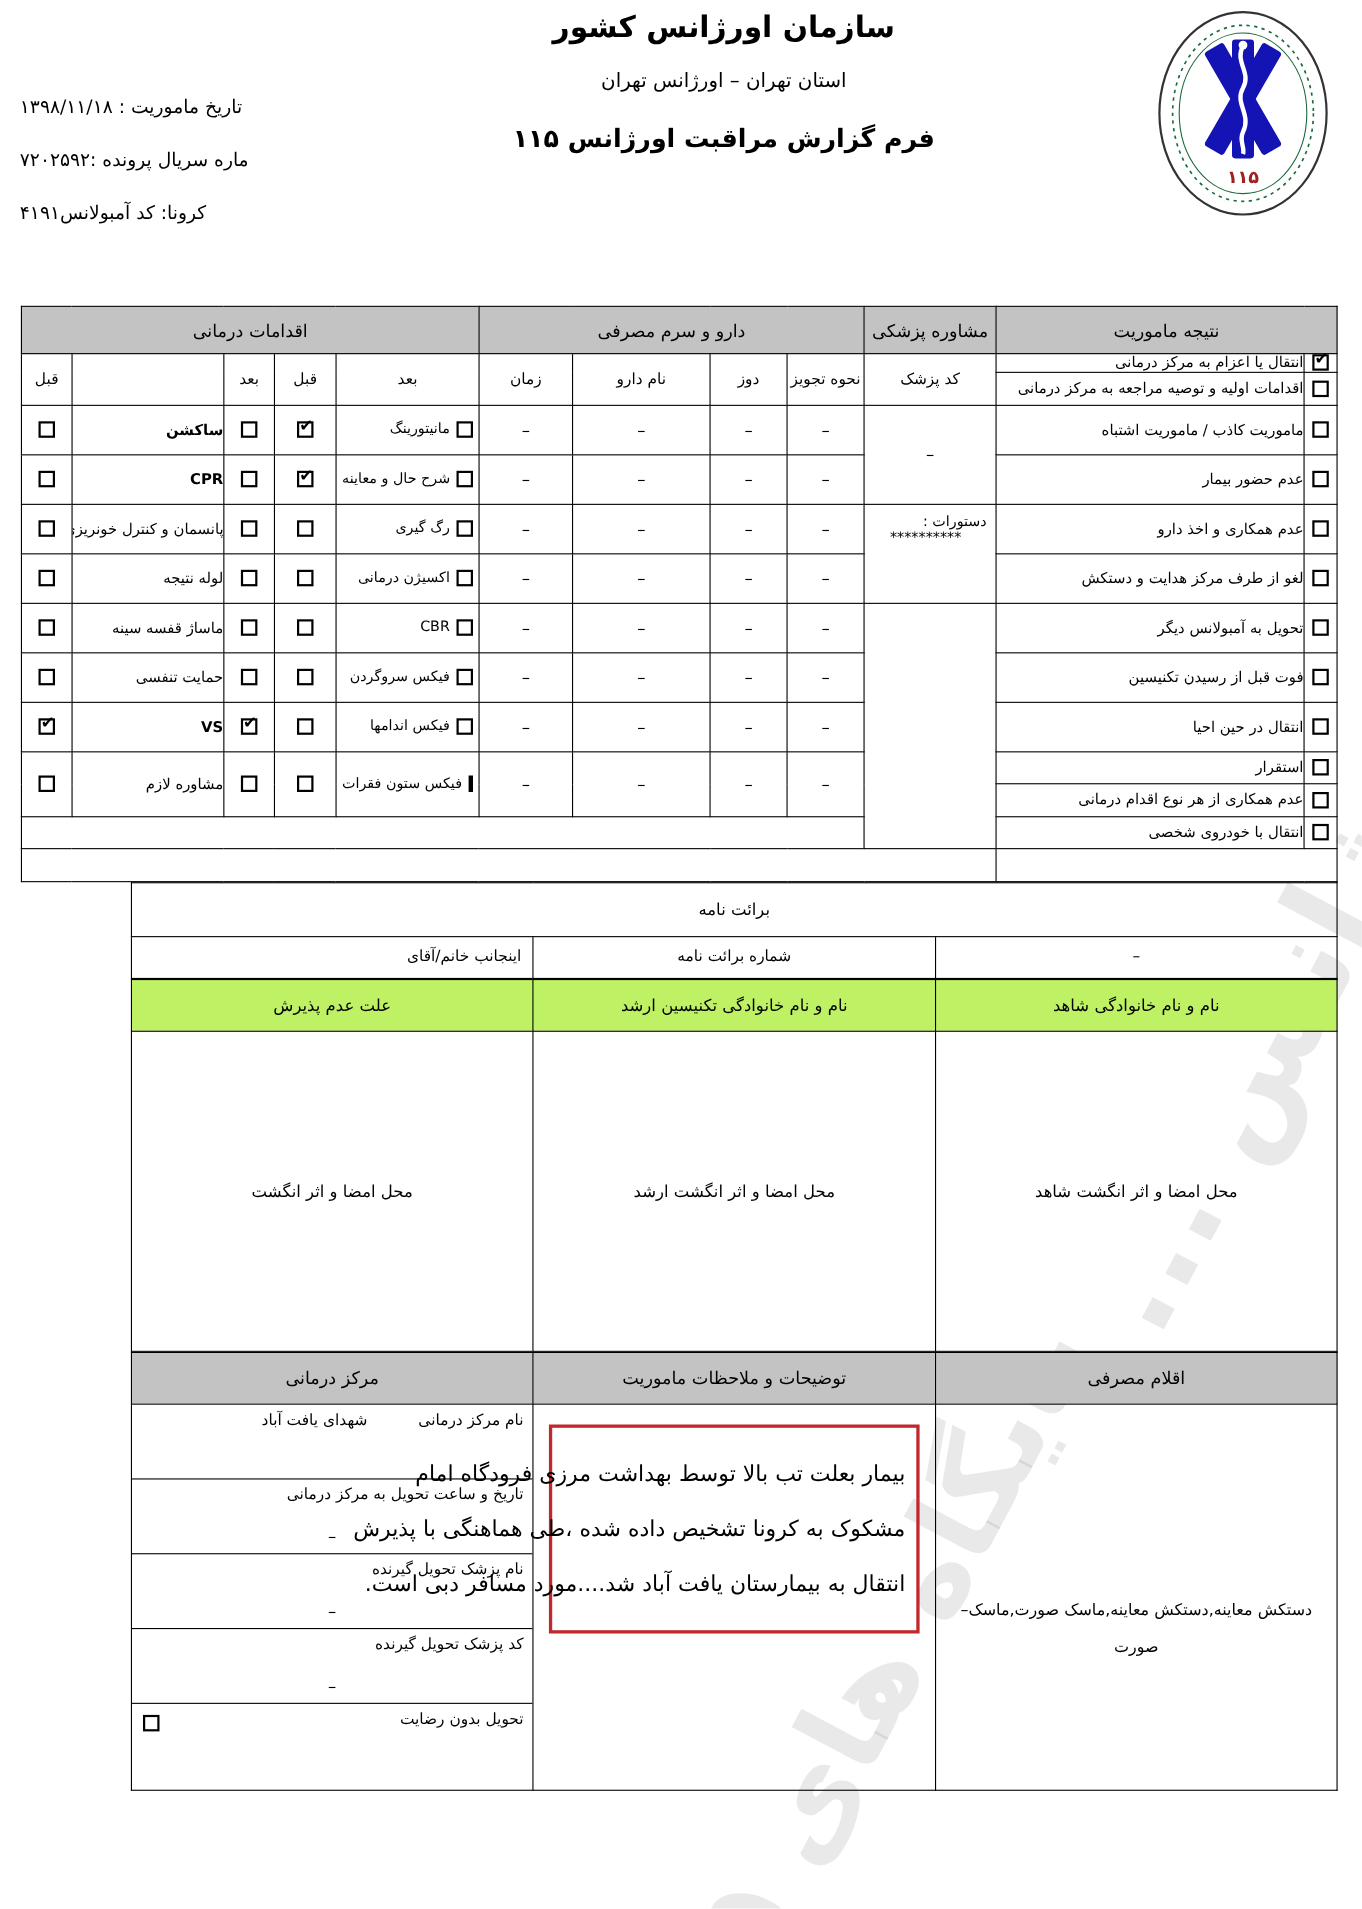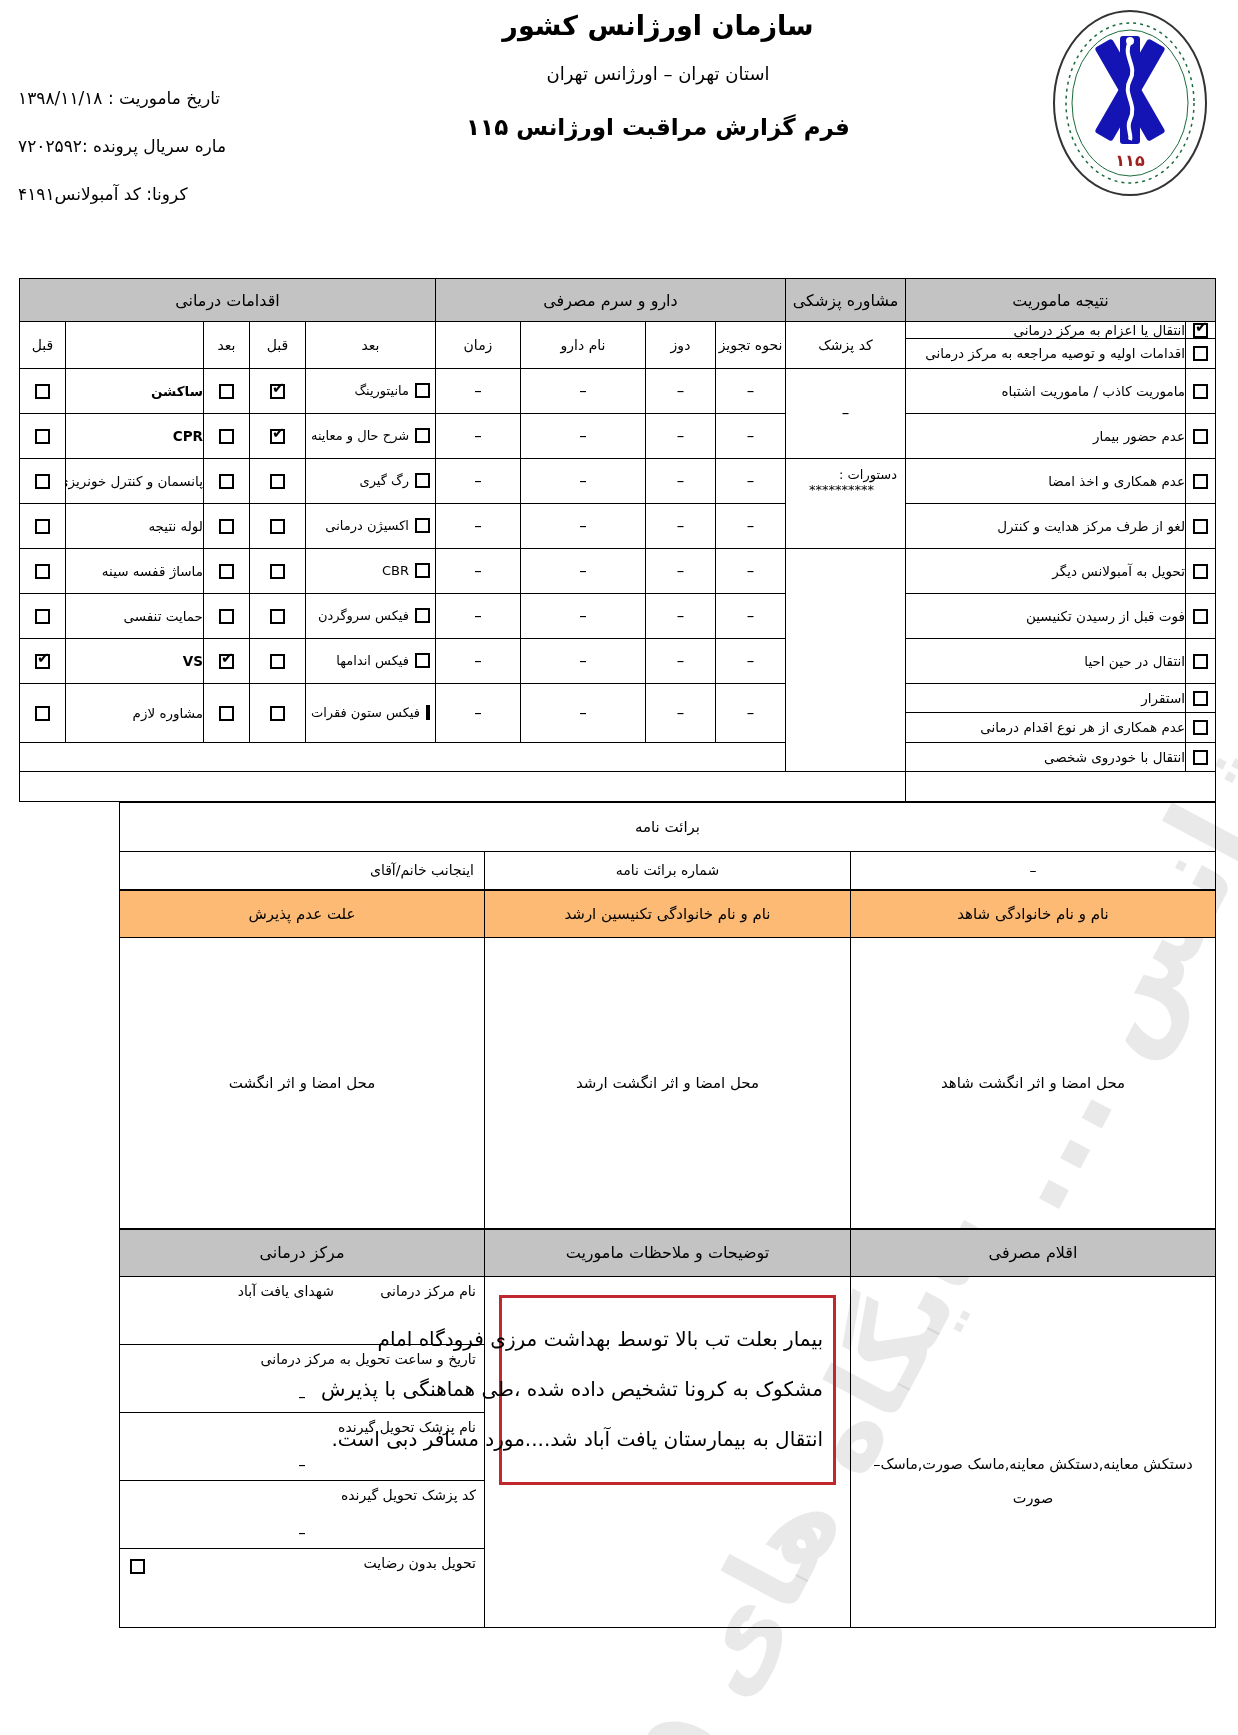--- a/index.html
+++ b/index.html
@@ -190,21 +190,21 @@
   .plain-row { height: 38px; }
 
   .baraat-title {
     text-align: center;
     font-size: 15px;
     height: 48px;
     margin-top: 36px;
   }
 
   .sig-head {
-    background: #fdba74;
+    background: #bef264;
     text-align: center;
     font-size: 15px;
     height: 46px;
   }
   .sig-body {
     text-align: center;
     font-size: 15px;
     height: 290px;
     vertical-align: middle;
   }
@@ -394,21 +394,21 @@
         </div>
       </td>
       <td class="act-box"><span class="cb checked"></span></td>
       <td class="act-box"><span class="cb"></span></td>
       <td class="act-lbl b">CPR</td>
       <td class="act-box"><span class="cb"></span></td>
     </tr>
 
     <tr class="act-row">
       <td class="res-cb"><span class="cb"></span></td>
-      <td class="res-lbl">عدم همکاری و اخذ امضا</td>
+      <td class="res-lbl">عدم همکاری و اخذ دارو</td>
       <td rowspan="2" style="text-align:right;padding-right:8px;font-size:13px;vertical-align:top;padding-top:8px">
         <div>دستورات :</div>
         <div style="text-align:center">**********</div>
       </td>
       <td class="dash">–</td>
       <td class="dash">–</td>
       <td class="dash">–</td>
       <td class="dash">–</td>
       <td>
         <div class="pair">
@@ -417,21 +417,21 @@
         </div>
       </td>
       <td class="act-box"><span class="cb"></span></td>
       <td class="act-box"><span class="cb"></span></td>
       <td class="act-lbl">پانسمان و کنترل خونریزی</td>
       <td class="act-box"><span class="cb"></span></td>
     </tr>
 
     <tr class="act-row">
       <td class="res-cb"><span class="cb"></span></td>
-      <td class="res-lbl">لغو از طرف مرکز هدایت و کنترل</td>
+      <td class="res-lbl">لغو از طرف مرکز هدایت و دستکش</td>
       <td class="dash">–</td>
       <td class="dash">–</td>
       <td class="dash">–</td>
       <td class="dash">–</td>
       <td>
         <div class="pair">
           <span class="cb"></span>
           <span class="txt">اکسیژن درمانی</span>
         </div>
       </td>

